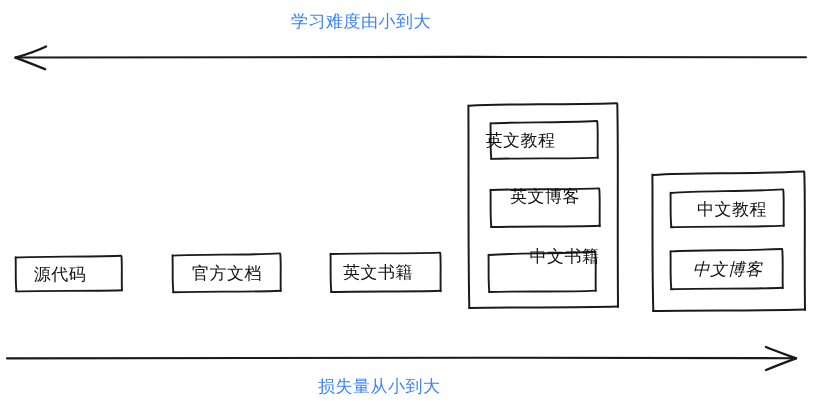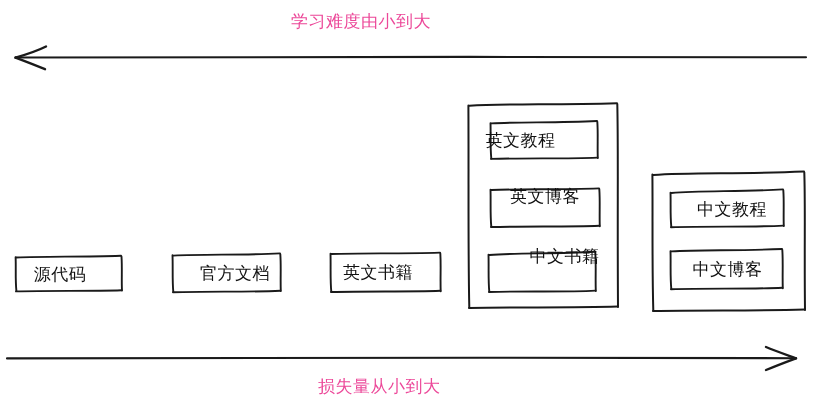--- a/index.html
+++ b/index.html
@@ -21,21 +21,21 @@
     left: 0;
     top: 0;
     width: 813px;
     height: 414px;
     pointer-events: none;
   }
   .axis-label {
     position: absolute;
     font-size: 17px;
     line-height: 20px;
-    color: #ec4899;
+    color: #3b82f6;
     white-space: nowrap;
     letter-spacing: 0.5px;
   }
   .node-label {
     position: absolute;
     display: flex;
     align-items: center;
     justify-content: center;
     font-size: 17px;
     line-height: 20px;
@@ -139,31 +139,31 @@
 
     </g>
   </svg>
 
   <div class="axis-label" style="left:291px; top:11px;">学习难度由小到大</div>
 
   <div class="axis-label" style="left:318px; top:376px;">损失量从小到大</div>
 
   <div class="node-label" style="left:15px; top:255px; width:90px; height:37px;">源代码</div>
 
-  <div class="node-label" style="left:180px; top:253px; width:110px; height:39px;">官方文档</div>
+  <div class="node-label" style="left:172px; top:253px; width:110px; height:39px;">官方文档</div>
 
   <div class="node-label" style="left:330px; top:252px; width:96px; height:40px;">英文书籍</div>
 
   <div class="group-region" style="left:468px; top:103px; width:151px; height:206px;"></div>
 
   <div class="node-label" style="left:466px; top:121px; width:109px; height:38px;">英文教程</div>
 
   <div class="node-label" style="left:490px; top:176px; width:110px; height:39px;">英文博客</div>
 
   <div class="node-label" style="left:488px; top:236px; width:113px; height:40px;padding-left:20px;">中文书籍</div>
 
   <div class="group-region" style="left:652px; top:172px; width:154px; height:140px;"></div>
 
   <div class="node-label" style="left:670px; top:190px; width:124px; height:37px;">中文教程</div>
 
-  <div class="node-label" style="left:670px; top:249px; width:115px; height:40px;">中文博客</div>
+  <div class="node-label" style="left:670px; top:249px; width:115px; height:40px;font-style:italic;">中文博客</div>
 
 </div>
 
 </body></html>

